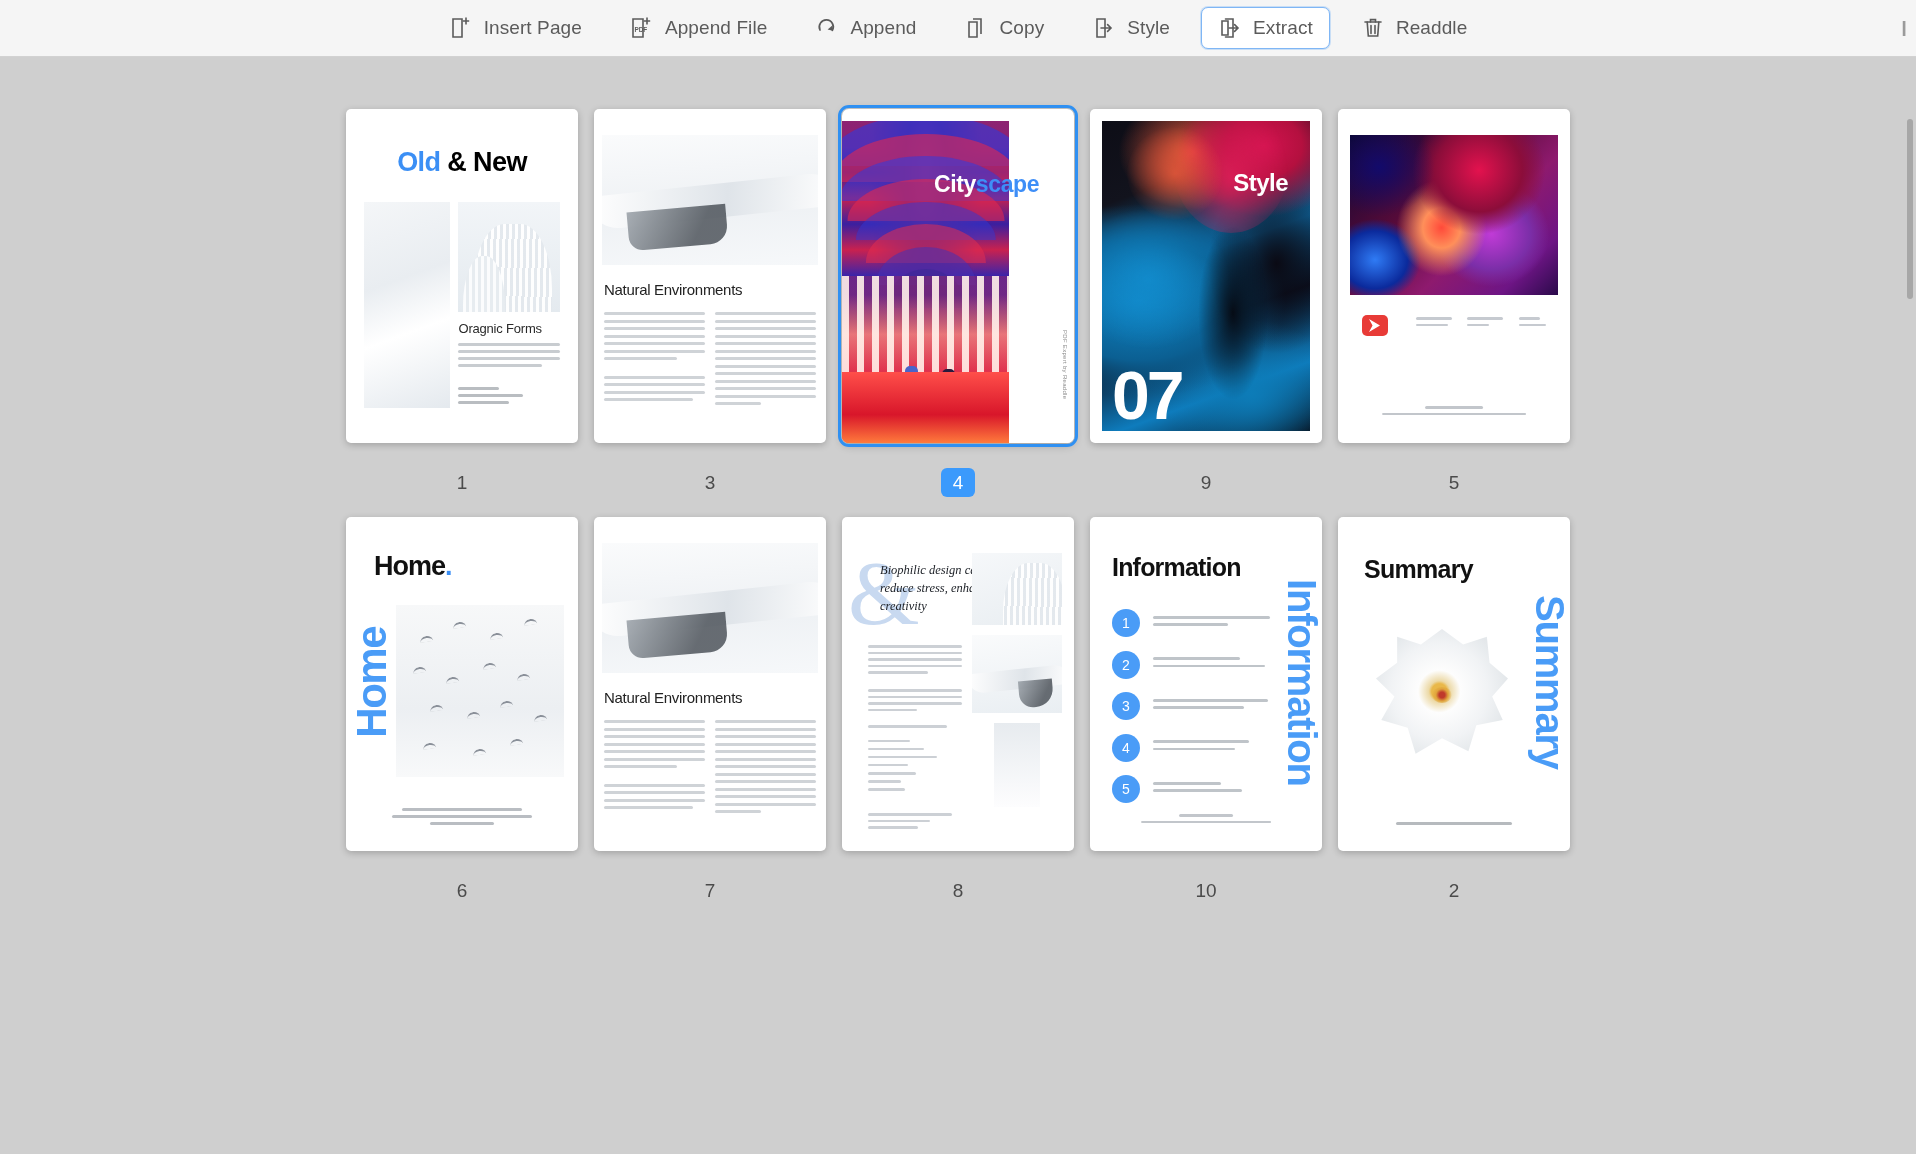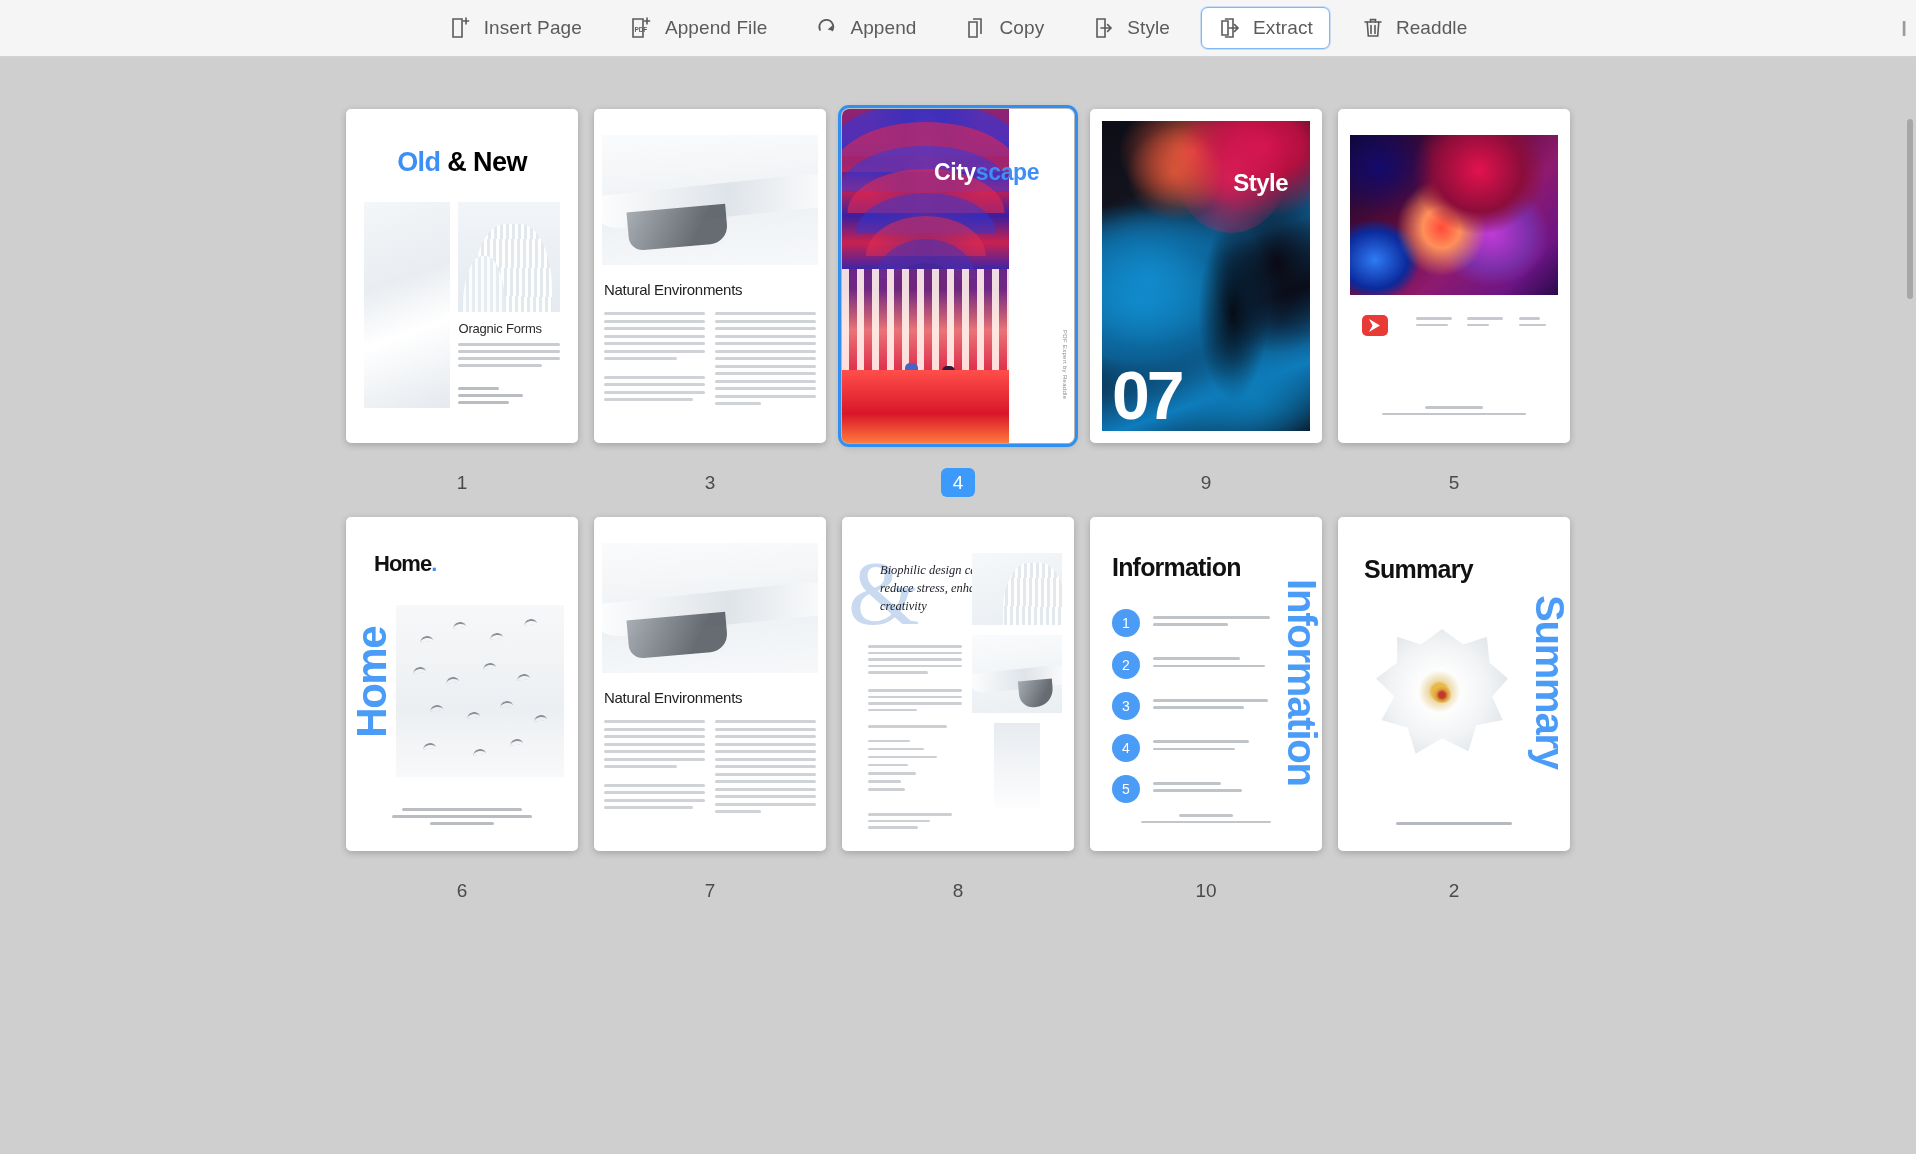--- a/index.html
+++ b/index.html
@@ -137,21 +137,21 @@
   .wing2{ position:absolute; left:12%; top:56%; width:46%; height:30%;
           background:linear-gradient(120deg,#9aa1a8,#4e545b 70%); transform: rotate(-5deg);
           border-radius: 0 0 18px 14px; opacity:.85;}
   .ne-title { font-size: 15px; margin: 16px 10px 0 10px; color:#222; letter-spacing:-.3px; }
   .two-col { display:flex; gap:10px; margin: 14px 10px 0 10px; }
   .two-col .col { flex:1; }
   .two-col .tl { height:3px; background:#cfd3d7; margin-bottom:4.5px;}
   .gap { height: 11px; }
 
   
-  .city { position:absolute; inset:0; display:flex; }
+  .city { position:absolute; inset:0; display:flex;margin-top:12px; }
   .city-photo { width: 72%; height:100%; position:relative; overflow:hidden;
      background:
       radial-gradient(ellipse at 50% 16%, #7a2a8e 0%, #5a1f86 18%, transparent 48%),
       linear-gradient(180deg,#8d2372 0%,#8b2077 8%,#3a1f9e 16%,#c32050 24%,#3a1fa0 32%,#c9214f 40%,#3d24a8 48%,#4b2a9c 58%,#3a1f74 66%, #e33b57 74%, #e0253f 86%, #ff5a3c 100%);
   }
   .beams { position:absolute; inset:0; }
   .arch {
     position:absolute; left:50%; transform:translateX(-50%);
     border-radius: 50% 50% 0 0 / 100% 100% 0 0;
   }
@@ -198,21 +198,21 @@
   .la-logo { position:absolute; left:24px; top:206px; width:26px; height:21px; background:#e83b37; border-radius:5px; }
   .la-logo:after{content:"";position:absolute;left:7px;top:4px;width:11px;height:13px;
     background:#fff; clip-path: polygon(0 0, 100% 50%, 0 100%, 32% 50%);}
   .la-cols { position:absolute; left:78px; right:14px; top:208px; display:flex; gap:14px;}
   .la-cols .c { flex:1 }
   .la-cols .tl { height:2.5px; background:#c6cad0; margin-bottom:4px; }
   .la-foot { position:absolute; left:50%; transform:translateX(-50%); bottom:24px; width:62%;}
   .la-foot .tl { height:2.5px; background:#c2c6cb; margin:0 auto 4px auto; }
 
   
-  .home-title { font-size: 22px; font-weight:700; letter-spacing:-1px; margin:34px 0 0 28px; color:#111;}
+  .home-title { font-size: 27px; font-weight:700; letter-spacing:-1px; margin:34px 0 0 28px; color:#111;}
   .home-title .dot { color:#3b8ff5; }
   .home-vert { position:absolute; left:2px; top:110px; writing-mode:vertical-rl;
      transform: rotate(180deg); color:#4a9cf7; font-size:42px; font-weight:700; letter-spacing:-1.5px;}
   .birds { position:absolute; left:50px; top:88px; right:14px; height:172px;
       background: linear-gradient(180deg,#f7f8f9,#eceff2 60%,#f8f9fa); overflow:hidden;}
   .bird { position:absolute; width:13px; height:6px; border-top:2px solid #8a9099;
      border-radius:50% 50% 0 0 / 100% 100% 0 0; transform: rotate(-8deg); }
   .home-credit { position:absolute; left:0; right:0; bottom:22px; text-align:center; }
   .home-credit .tl { height:3px; background:#b9bdc2; margin: 0 auto 4px auto; }
 

